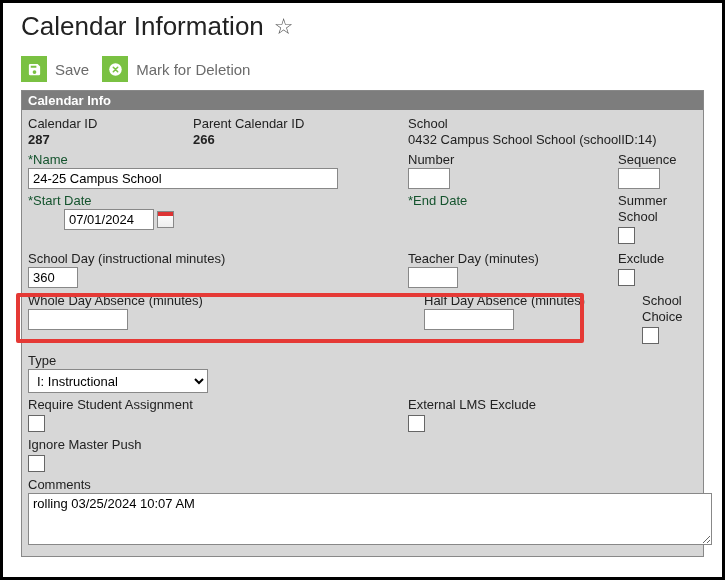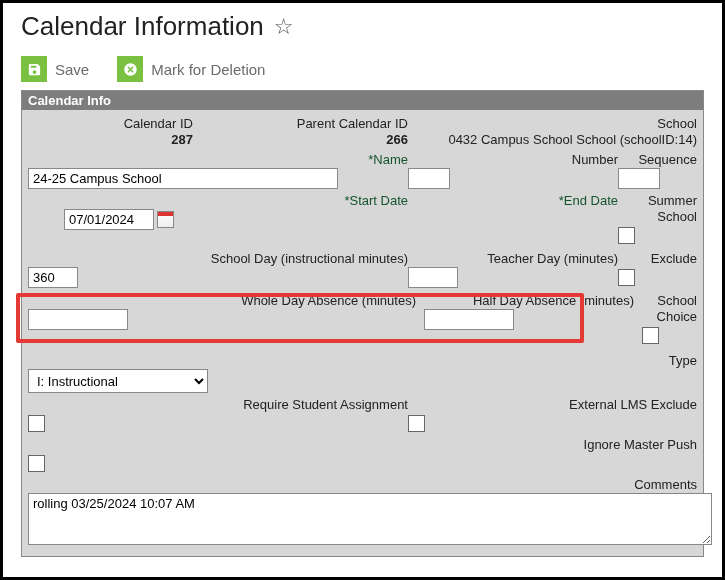--- a/index.html
+++ b/index.html
@@ -33,21 +33,21 @@
   .star {
     font-size: 22px;
     color: #555;
     cursor: pointer;
     user-select: none;
     margin-left: 2px;
   }
   .toolbar {
     padding: 10px 18px 8px 18px;
     display: flex;
-    gap: 28px;
+    gap: 13px;
     align-items: center;
   }
   .tbtn {
     display: flex;
     align-items: center;
     gap: 8px;
     cursor: pointer;
     color: #6b6b6b;
     font-size: 15px;
   }
@@ -75,21 +75,21 @@
   .panel-body {
     padding: 4px 6px 8px 6px;
     position: relative;
   }
   .grid {
     display: grid;
     grid-template-columns: 165px 215px 210px 1fr;
     row-gap: 0px;
   }
   .cell { padding-top: 2px; }
-  .lbl { font-size: 13px; color: #222; line-height: 16px; text-align: right; }
+  .lbl { font-size: 13px; color: #222; line-height: 16px; }
   .red { color: #14532d; }
   .bold { font-weight: bold; }
   input[type=text], select, textarea {
     font-family: inherit;
     font-size: 13px;
     border: 1px solid #888;
     padding: 2px 4px;
     background: #fff;
   }
   .name-input { width: 310px; }

